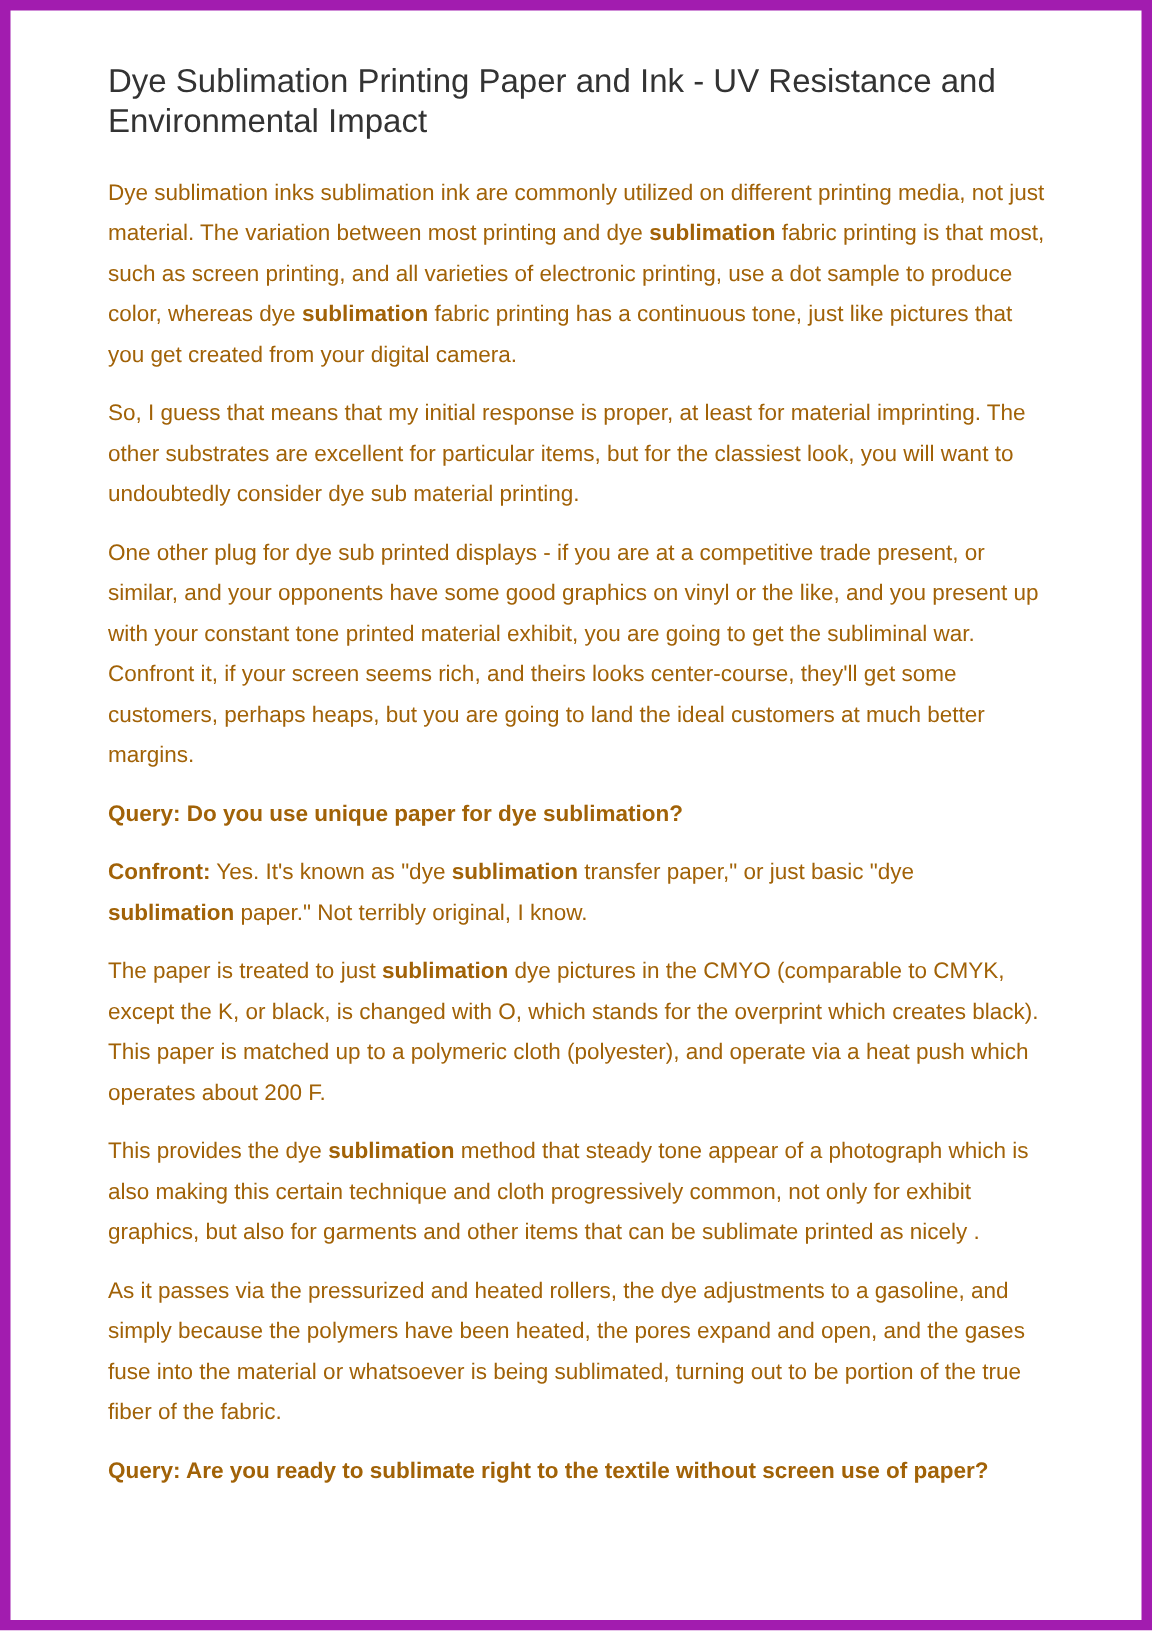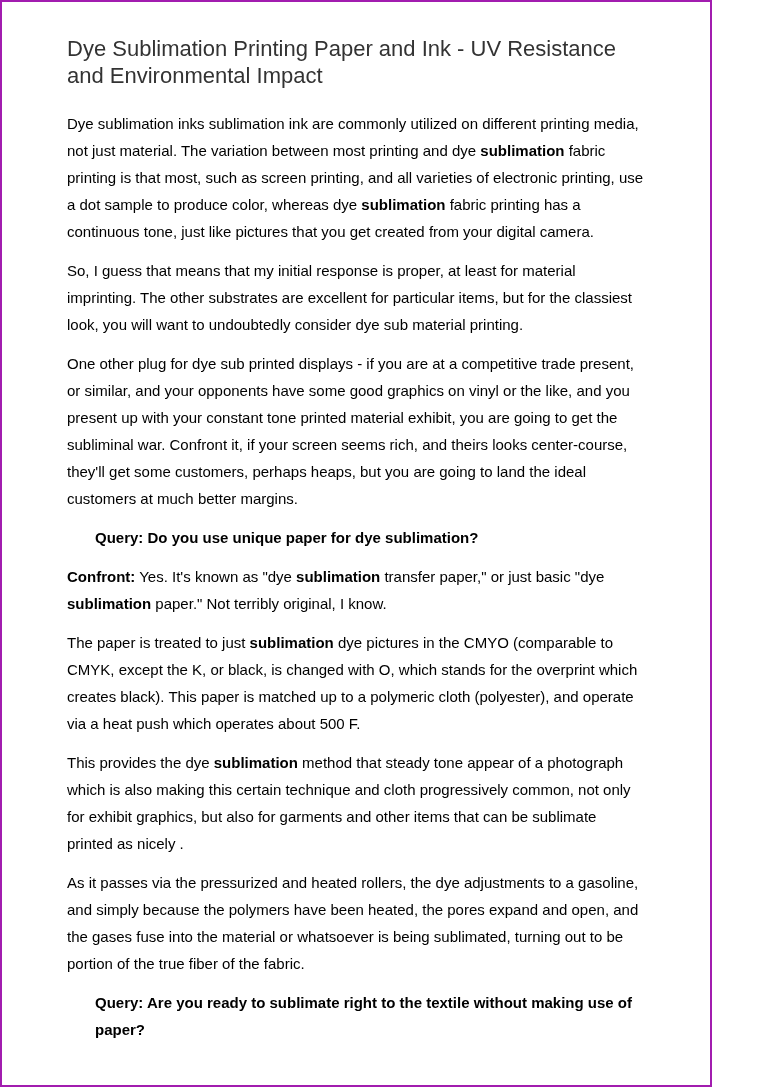--- a/index.html
+++ b/index.html
@@ -4,53 +4,53 @@
 <style>
   * { margin: 0; padding: 0; box-sizing: border-box; }
   html, body { background: #ffffff; }
   body {
     width: 768px;
     height: 1087px;
     font-family: "Liberation Sans", sans-serif;
     overflow: hidden;
   }
   .page {
-    width: 712px;
+    width: 768px;
     height: 1087px;
     background: #ffffff;
-    border: 2px solid #a21caf;
+    border: 7px solid #a21caf;
     padding: 33px 64px 0 65px;
     color: #3d3d3d;
     overflow: hidden;
   }
   .title {
     font-size: 22px;
     font-weight: 400;
     line-height: 27px;
     color: #333333;
     margin: 0 0 21px 0;
   }
   .block {
     font-size: 15px;
     line-height: 27px;
     margin: 0 0 12px 0;
-    color: #000000;
+    color: #a16207;
   }
-  .block.heading { font-weight: bold; margin-left: 28px; }
+  .block.heading { font-weight: bold; }
   .bold { font-weight: bold; }
 </style>
 </head>
 <body>
 
 <div class="page">
   <h1 class="title">Dye Sublimation Printing Paper and Ink - UV Resistance and Environmental Impact</h1>
   <div id="doc-body">
       <p class="block paragraph"><span>Dye sublimation inks sublimation ink are commonly utilized on different printing media, not just material. The variation between most printing and dye </span><span class="bold">sublimation</span><span> fabric printing is that most, such as screen printing, and all varieties of electronic printing, use a dot sample to produce color, whereas dye </span><span class="bold">sublimation</span><span> fabric printing has a continuous tone, just like pictures that you get created from your digital camera.</span></p>
       <p class="block paragraph"><span>So, I guess that means that my initial response is proper, at least for material imprinting. The other substrates are excellent for particular items, but for the classiest look, you will want to undoubtedly consider dye sub material printing.</span></p>
       <p class="block paragraph"><span>One other plug for dye sub printed displays - if you are at a competitive trade present, or similar, and your opponents have some good graphics on vinyl or the like, and you present up with your constant tone printed material exhibit, you are going to get the subliminal war. Confront it, if your screen seems rich, and theirs looks center-course, they'll get some customers, perhaps heaps, but you are going to land the ideal customers at much better margins.</span></p>
       <p class="block heading"><span class="bold">Query: Do you use unique paper for dye sublimation?</span></p>
       <p class="block paragraph"><span class="bold">Confront:</span><span> Yes. It's known as "dye </span><span class="bold">sublimation</span><span> transfer paper," or just basic "dye </span><span class="bold">sublimation</span><span> paper." Not terribly original, I know.</span></p>
-      <p class="block paragraph"><span>The paper is treated to just </span><span class="bold">sublimation</span><span> dye pictures in the CMYO (comparable to CMYK, except the K, or black, is changed with O, which stands for the overprint which creates black). This paper is matched up to a polymeric cloth (polyester), and operate via a heat push which operates about 500 F.</span></p>
+      <p class="block paragraph"><span>The paper is treated to just </span><span class="bold">sublimation</span><span> dye pictures in the CMYO (comparable to CMYK, except the K, or black, is changed with O, which stands for the overprint which creates black). This paper is matched up to a polymeric cloth (polyester), and operate via a heat push which operates about 200 F.</span></p>
       <p class="block paragraph"><span>This provides the dye </span><span class="bold">sublimation</span><span> method that steady tone appear of a photograph which is also making this certain technique and cloth progressively common, not only for exhibit graphics, but also for garments and other items that can be sublimate printed as nicely .</span></p>
       <p class="block paragraph"><span>As it passes via the pressurized and heated rollers, the dye adjustments to a gasoline, and simply because the polymers have been heated, the pores expand and open, and the gases fuse into the material or whatsoever is being sublimated, turning out to be portion of the true fiber of the fabric.</span></p>
-      <p class="block heading"><span class="bold">Query: Are you ready to sublimate right to the textile without making use of paper?</span></p>
+      <p class="block heading"><span class="bold">Query: Are you ready to sublimate right to the textile without screen use of paper?</span></p>
     </div>
 </div>
 
 </body></html>

